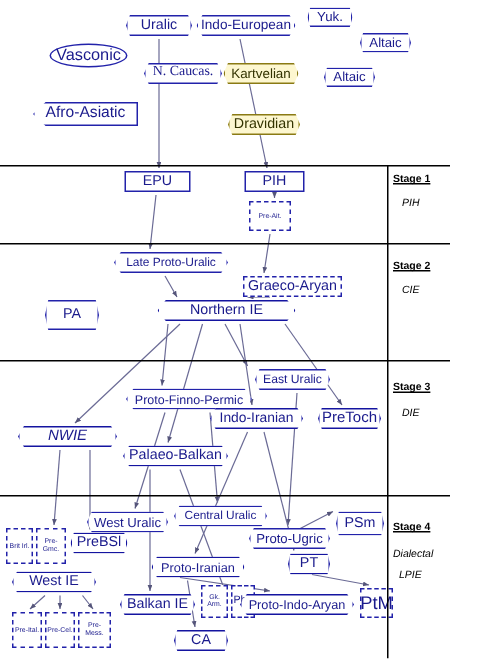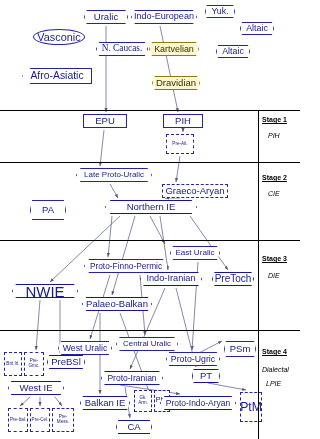--- a/index.html
+++ b/index.html
@@ -122,21 +122,21 @@
       <div class="node b-blue hex" style="left: 84px; top: 259px; width: 84px; height: 14px;">
         <span style="font-size: 8.33px;">Proto-Finno-Permic</span>
       </div>
       <div class="node b-blue2 hex" style="left: 140px; top: 272px; width: 62px; height: 14px;">
         <span style="font-size: 9.23px;">Indo-Iranian</span>
       </div>
       <div class="node b-blue2 hex" style="left: 212px; top: 272px; width: 42px; height: 14px;">
         <span style="font-size: 10px;">PreToch</span>
       </div>
       <div class="node b-blue2 hex" style="left: 12px; top: 284px; width: 66px; height: 14px;">
-        <span style="font-size: 15px;">NWIE</span>
+        <span style="font-size: 10px; font-style: italic;">NWIE</span>
       </div>
       <div class="node b-blue2 hex" style="left: 82px; top: 297px; width: 70px; height: 14px;">
         <span style="font-size: 9.52px;">Palaeo-Balkan</span>
       </div>
       <div class="node b-blue hex" style="left: 58px; top: 341px; width: 54px; height: 14px;">
         <span style="font-size: 8.77px;">West Uralic</span>
       </div>
       <div class="node b-blue hex" style="left: 116px; top: 337px; width: 62px; height: 14px;">
         <span style="font-size: 7.91px;">Central Uralic</span>
       </div>
@@ -169,21 +169,21 @@
       </div>
       <div class="node b-dash" style="left: 134px; top: 390px; width: 18px; height: 22px;">
         <span style="white-space: normal; font-size: 4.6px;">Gk. Arm.</span>
       </div>
       <div class="node b-dash" style="left: 154px; top: 390px; width: 16px; height: 22px;">
         <span style="font-size: 7.14px;">Phr.</span>
       </div>
       <div class="node b-blue2 hex" style="left: 160px; top: 396px; width: 76px; height: 14px;">
         <span style="font-size: 8.48px;">Proto-Indo-Aryan</span>
       </div>
-      <div class="node b-dash" style="left: 240px; top: 392px; width: 22px; height: 30px;">
+      <div class="node b-dash" style="left: 240px; top: 392px; width: 22px; height: 20px;">
         <span style="font-size: 12.24px;">PtM</span>
       </div>
       <div class="node b-dash" style="left: 8px; top: 408px; width: 20px; height: 24px;">
         <span style="white-space: normal; font-size: 4.6px;">Pre-Ital.</span>
       </div>
       <div class="node b-dash" style="left: 30px; top: 408px; width: 20px; height: 24px;">
         <span style="white-space: normal; font-size: 4.6px;">Pre-Cel.</span>
       </div>
       <div class="node b-dash" style="left: 52px; top: 408px; width: 22px; height: 24px;">
         <span style="white-space: normal; font-size: 4.6px;">Pre-Mess.</span>

